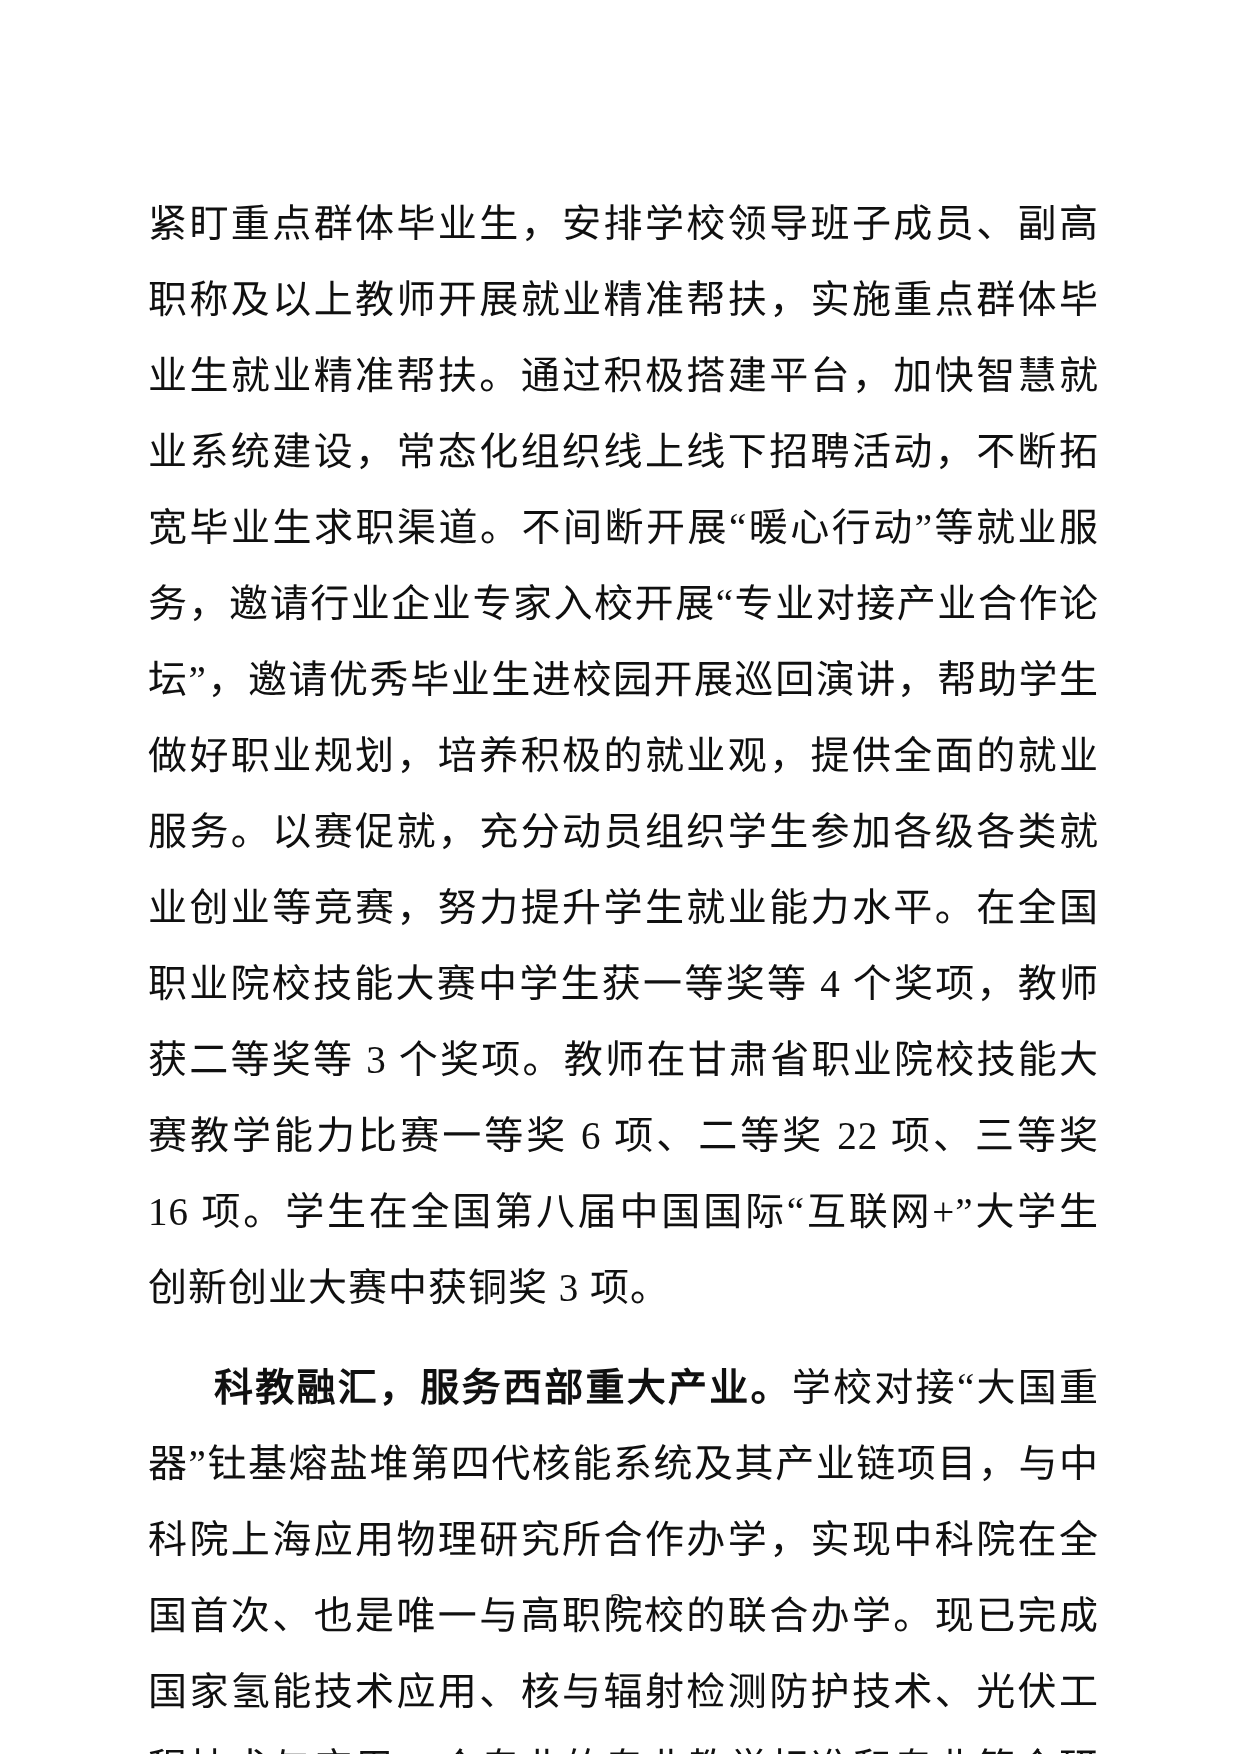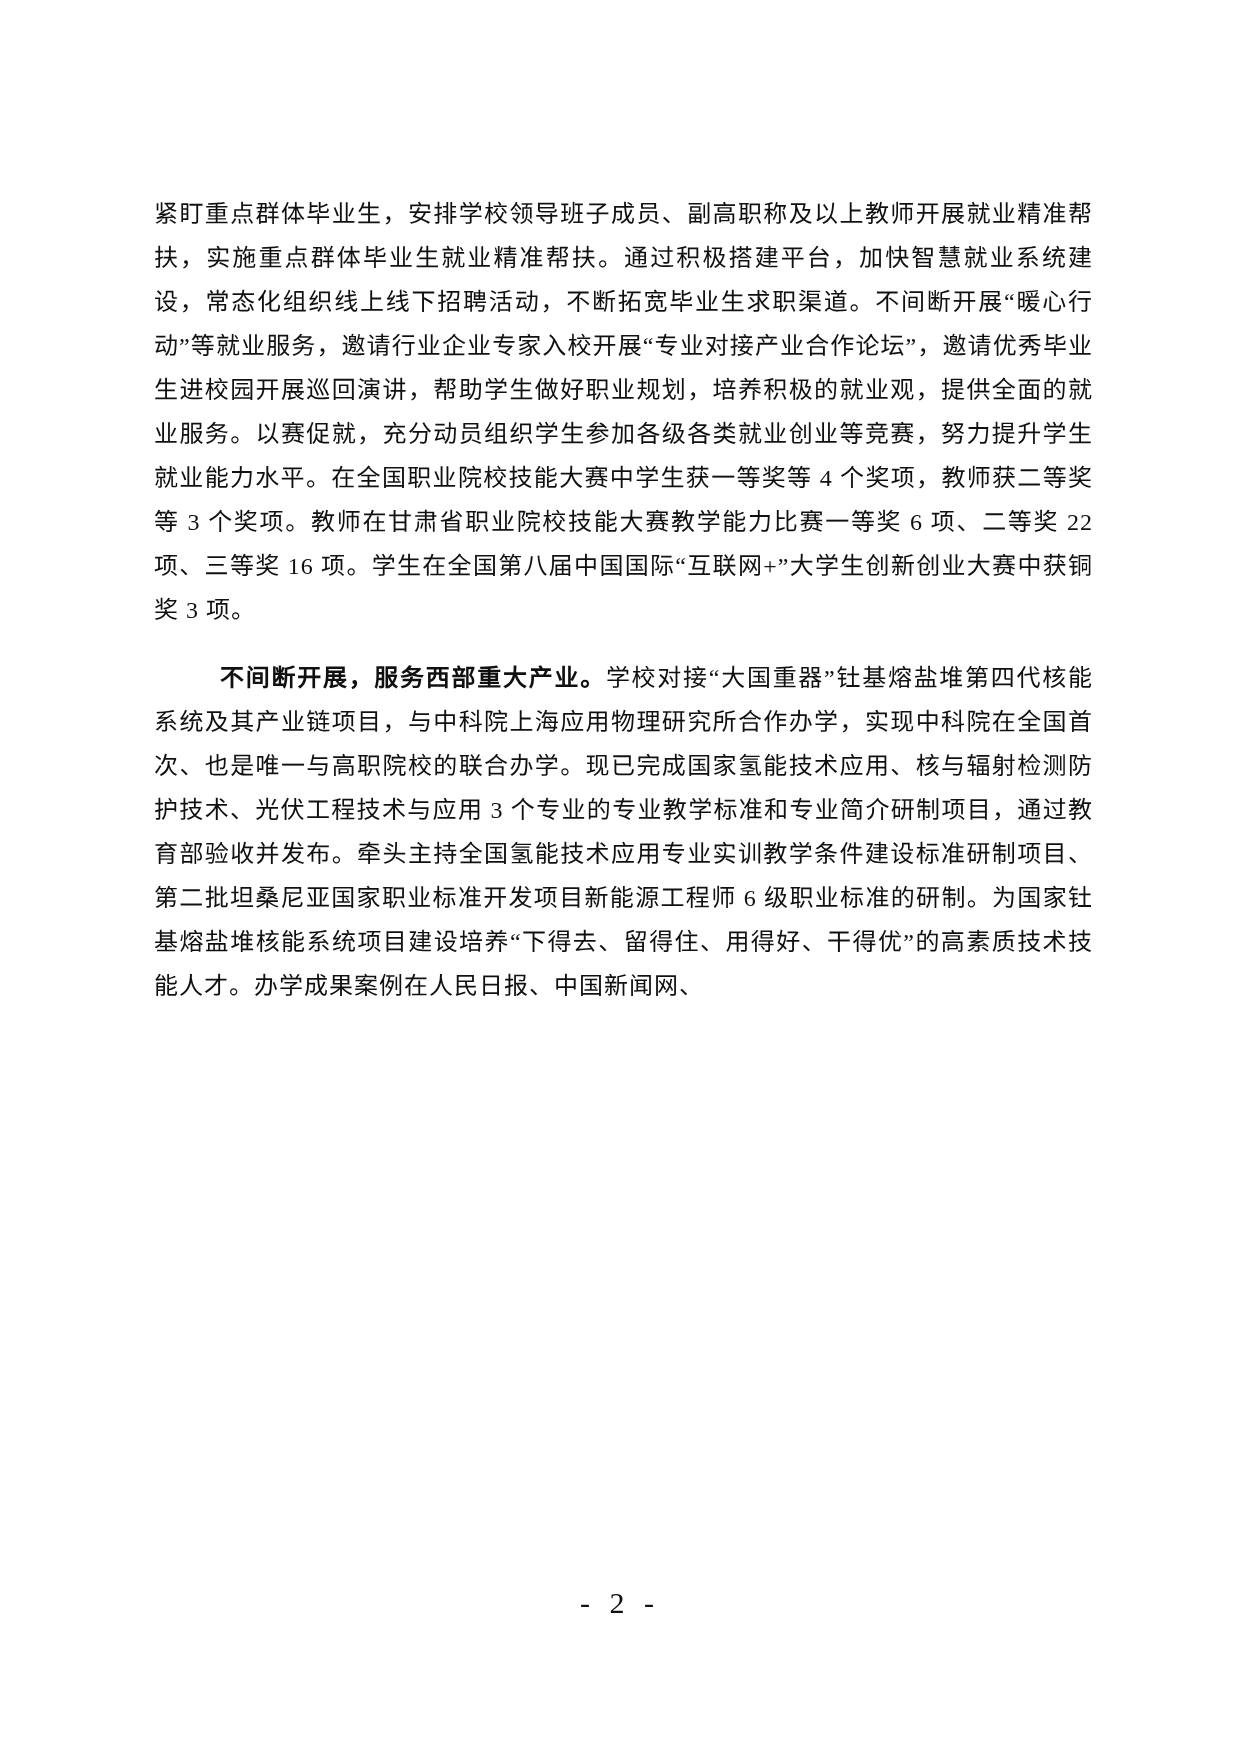--- a/index.html
+++ b/index.html
@@ -22,23 +22,23 @@
   }
   .content {
     position: absolute;
     left: 140px;
     right: 133px;
     top: 178px;
     text-align: justify;
     text-justify: inter-ideograph;
   }
   .content p {
-    margin: 14px;
-    font-size: 24px;
-    line-height: 44px;
+    margin: 8px;
+    font-size: 39px;
+    line-height: 76px;
     letter-spacing: 1px;
     text-align: justify;
     text-align-last: left;
   }
   .para-indent {
     text-indent: 66px;
     margin-top: 24px !important;
   }
   .lead-bold {
     font-weight: 700;
@@ -56,16 +56,16 @@
     color: #101010;
     font-family: "Liberation Serif", serif;
   }
 </style>
 </head>
 <body>
 
 <div class="page">
   <div class="content">
     <p><span>紧盯重点群体毕业生，安排学校领导班子成员、副高职称及以上教师开展就业精准帮扶，实施重点群体毕业生就业精准帮扶。通过积极搭建平台，加快智慧就业系统建设，常态化组织线上线下招聘活动，不断拓宽毕业生求职渠道。不间断开展“暖心行动”等就业服务，邀请行业企业专家入校开展“专业对接产业合作论坛”，邀请优秀毕业生进校园开展巡回演讲，帮助学生做好职业规划，培养积极的就业观，提供全面的就业服务。以赛促就，充分动员组织学生参加各级各类就业创业等竞赛，努力提升学生就业能力水平。在全国职业院校技能大赛中学生获一等奖等 4 个奖项，教师获二等奖等 3 个奖项。教师在甘肃省职业院校技能大赛教学能力比赛一等奖 6 项、二等奖 22 项、三等奖 16 项。学生在全国第八届中国国际“互联网+”大学生创新创业大赛中获铜奖 3 项。</span></p>
-    <p class="para-indent"><span class="lead-bold">不间断开展，服务西部重大产业。</span><span>学校对接“大国重器”钍基熔盐堆第四代核能系统及其产业链项目，与中科院上海应用物理研究所合作办学，实现中科院在全国首次、也是唯一与高职院校的联合办学。现已完成国家氢能技术应用、核与辐射检测防护技术、光伏工程技术与应用 3 个专业的专业教学标准和专业简介研制项目，通过教育部验收并发布。牵头主持全国氢能技术应用专业实训教学条件建设标准研制项目、第二批坦桑尼亚国家职业标准开发项目新能源工程师 6 级职业标准的研制。为国家钍基熔盐堆核能系统项目建设培养“下得去、留得住、用得好、干得优”的高素质技术技能人才。办学成果案例在人民日报、中国新闻网、</span></p>
+    <p class="para-indent"><span class="lead-bold">科教融汇，服务西部重大产业。</span><span>学校对接“大国重器”钍基熔盐堆第四代核能系统及其产业链项目，与中科院上海应用物理研究所合作办学，实现中科院在全国首次、也是唯一与高职院校的联合办学。现已完成国家氢能技术应用、核与辐射检测防护技术、光伏工程技术与应用 3 个专业的专业教学标准和专业简介研制项目，通过教育部验收并发布。牵头主持全国氢能技术应用专业实训教学条件建设标准研制项目、第二批坦桑尼亚国家职业标准开发项目新能源工程师 6 级职业标准的研制。为国家钍基熔盐堆核能系统项目建设培养“下得去、留得住、用得好、干得优”的高素质技术技能人才。办学成果案例在人民日报、中国新闻网、</span></p>
   </div>
   <div class="footer">- 2 -</div>
 </div>
 
 </body></html>

